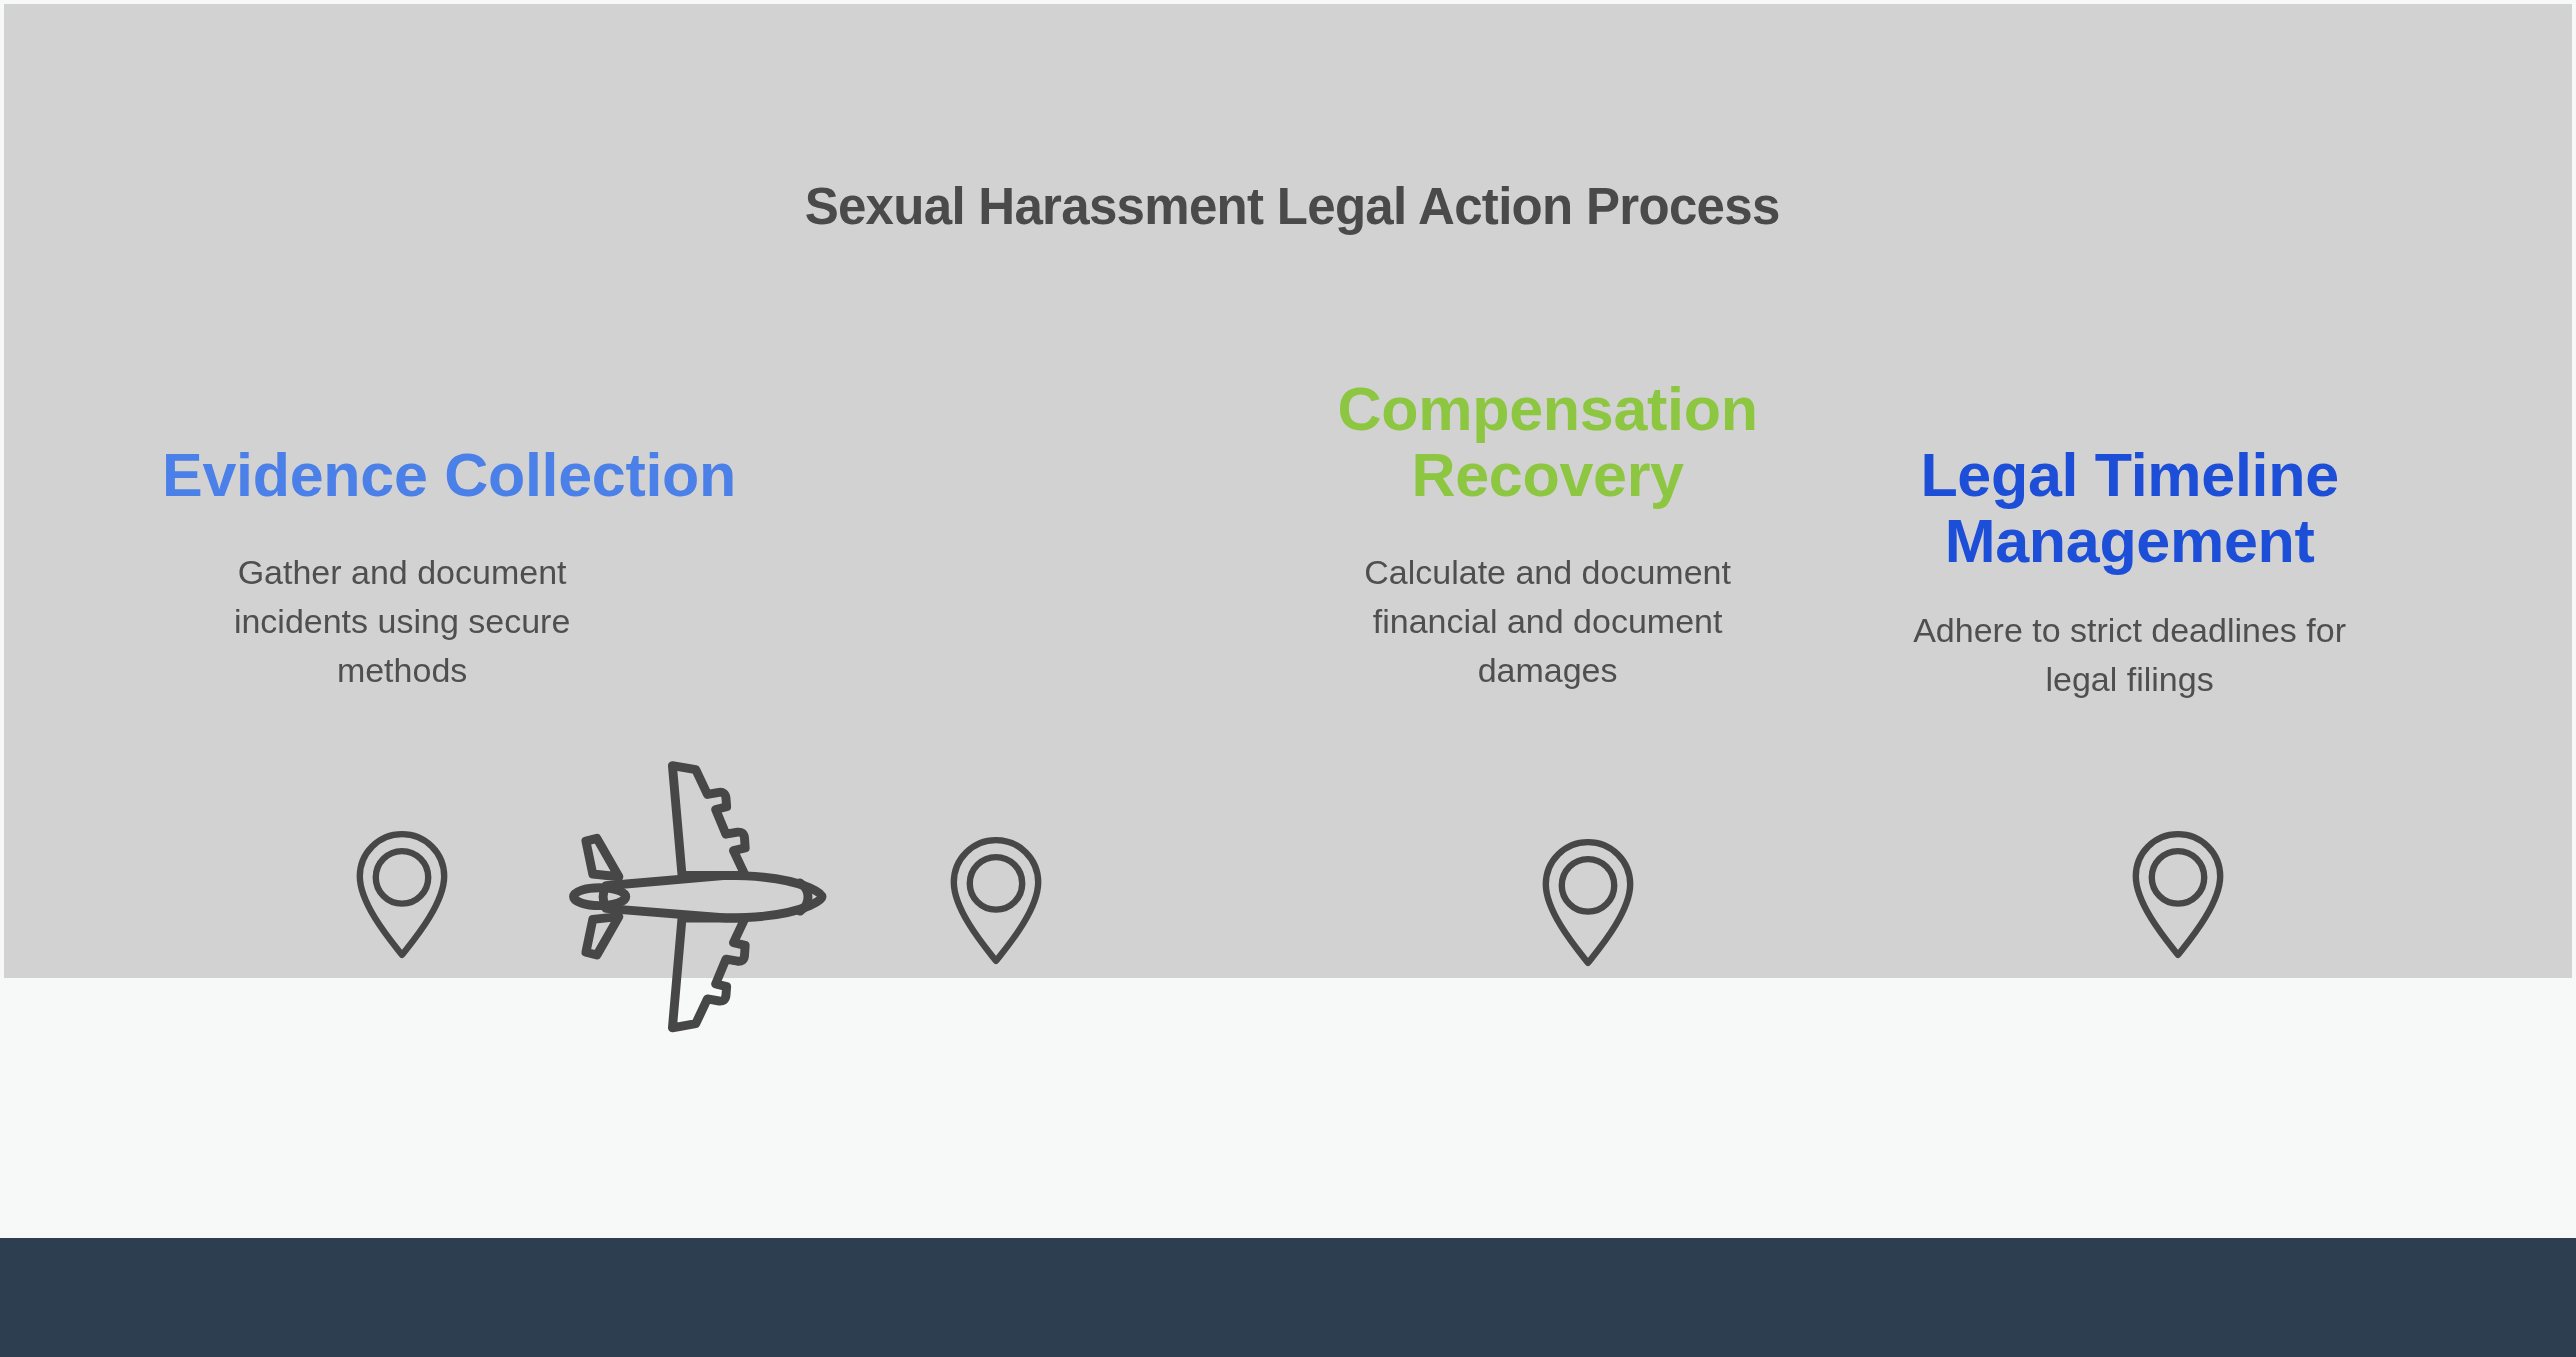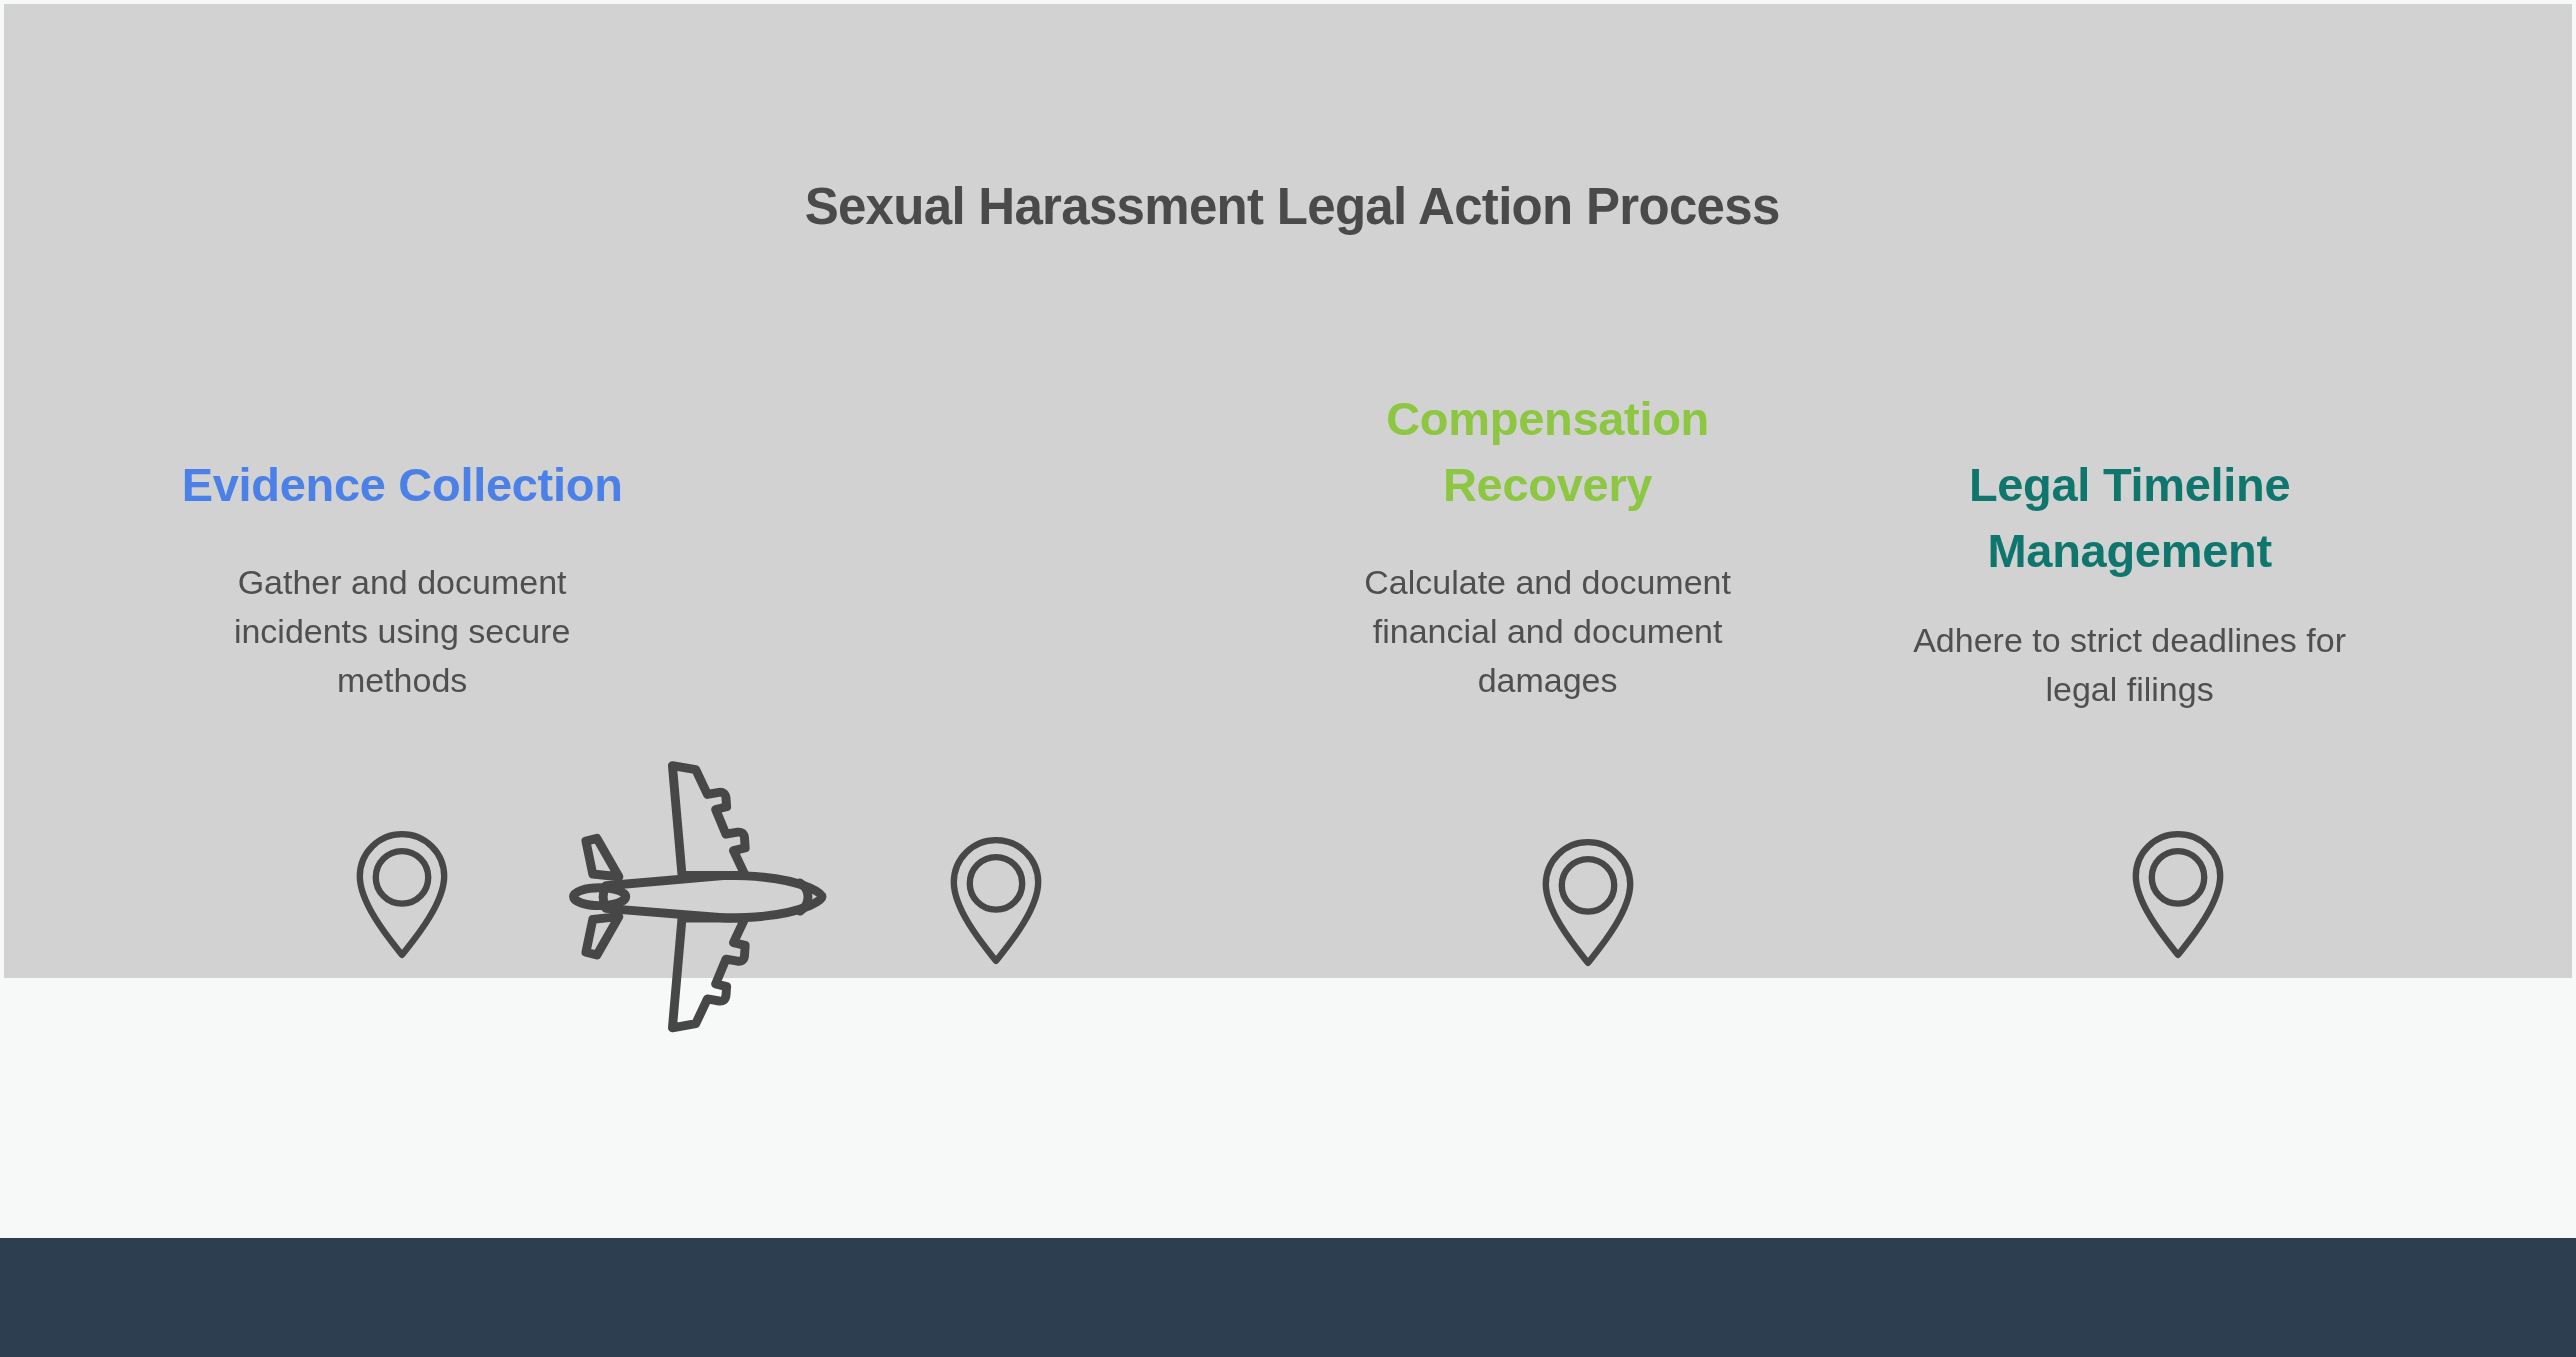--- a/index.html
+++ b/index.html
@@ -16,22 +16,22 @@
     position:absolute;left:0;top:1238px;width:2576px;height:120px;
     background:#2d3e50;
   }
   .main-title{
     position:absolute;left:0;top:173px;width:2576px;
     text-align:center;font-size:51px;font-weight:bold;color:#4a4a4a;
     letter-spacing:-0.7px;
   }
   .step{position:absolute;text-align:center;}
   .step-title{
-    font-size:47px;font-weight:bold;line-height:66px;letter-spacing:-0.3px;
-    margin:16px auto;
+    font-size:61px;font-weight:bold;line-height:66px;letter-spacing:-0.3px;
+    margin:6px auto;
   }
   .step-desc{
     font-size:34px;line-height:49px;color:#4f4f4f;margin:4px auto;
   }
   .step-1{left:158px;top:432px;width:480px;}
   .step-2{left:737px;top:498px;width:480px;}
   .step-3{left:1269px;top:366px;width:549px;}
   .step-4{left:1865px;top:432px;width:521px;}
   .step-1 .step-title,.step-2 .step-title{white-space:nowrap;}
   .step-3 .step-title{max-width:425px;}
@@ -64,21 +64,21 @@
     <div class="step-desc">Gather and document incidents using secure methods</div>
   </div>
 
 
   <div class="step step-3">
     <div class="step-title c-lime" style="color: rgb(141, 198, 64);">Compensation Recovery</div>
     <div class="step-desc">Calculate and document financial and document damages</div>
   </div>
 
   <div class="step step-4">
-    <div class="step-title c-cyan" style="color: #0f766e;">Legal Timeline Management</div>
+    <div class="step-title c-cyan" style="color: #1d4ed8;">Legal Timeline Management</div>
     <div class="step-desc">Adhere to strict deadlines for legal filings</div>
   </div>
 
   <svg class="icon pin-1" width="114" height="137" viewBox="0 0 100 120" fill="none" stroke="#474747" stroke-width="5.6" stroke-linejoin="round" stroke-linecap="round">
     <path d="M50,113 C44,105 13,70 13,44 C13,23.5 29.5,7 50,7 C70.5,7 87,23.5 87,44 C87,70 56,105 50,113 Z"></path>
     <circle cx="50" cy="45" r="23"></circle>
   </svg>
 
   <svg class="icon pin-2" width="114" height="137" viewBox="0 0 100 120" fill="none" stroke="#474747" stroke-width="5.6" stroke-linejoin="round" stroke-linecap="round">
     <path d="M50,113 C44,105 13,70 13,44 C13,23.5 29.5,7 50,7 C70.5,7 87,23.5 87,44 C87,70 56,105 50,113 Z"></path>

